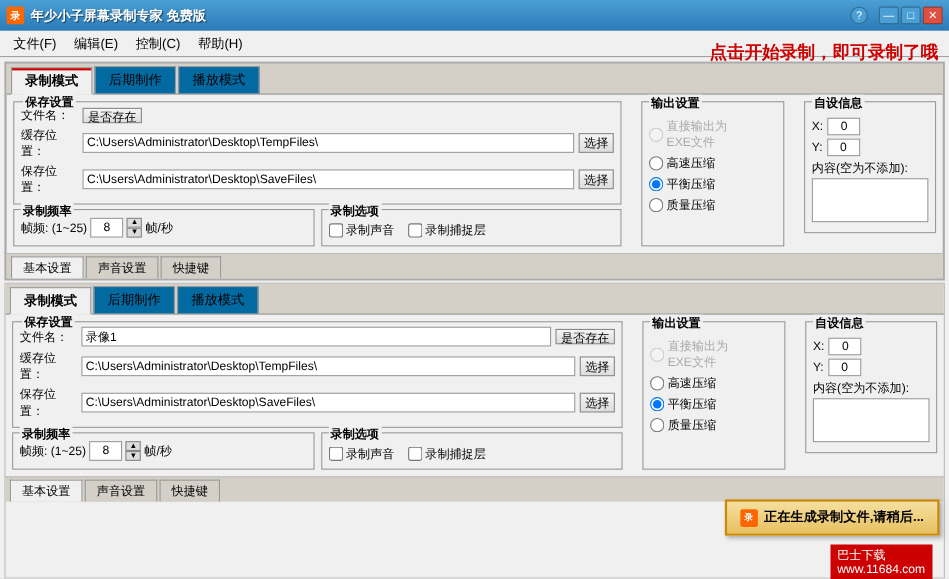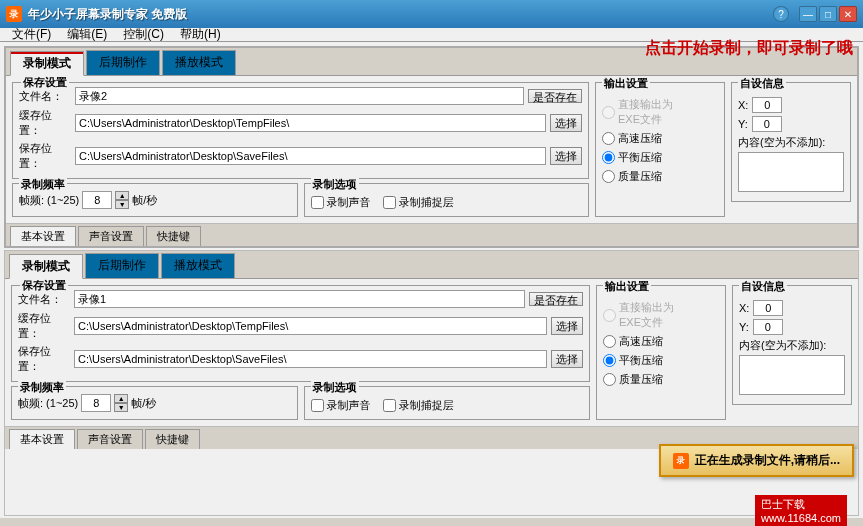--- a/index.html
+++ b/index.html
@@ -10,34 +10,34 @@
     .title-bar-icon { width: 16px; height: 16px; background: #ff6600; border-radius: 2px; display: flex; align-items: center; justify-content: center; color: white; font-size: 9px; font-weight: bold; flex-shrink: 0; }
     .title-bar-text { color: white; font-size: 12px; flex: 1; font-weight: bold; text-shadow: 1px 1px 1px rgba(0,0,0,0.5); }
     .title-bar-buttons { display: flex; gap: 2px; }
     .tb-btn { width: 18px; height: 16px; border-radius: 2px; cursor: pointer; display: flex; align-items: center; justify-content: center; font-size: 10px; border: 1px solid rgba(0,0,0,0.3); }
     .tb-minimize { background: #4a9fd4; color: white; }
     .tb-maximize { background: #4a9fd4; color: white; }
     .tb-close { background: #e05040; color: white; }
     .tb-help { background: #4a9fd4; color: white; width: 16px; height: 16px; border-radius: 50%; margin-right: 4px; }
 
     
-    .menu-bar { background: #f0f0f0; height: 14px; display: flex; align-items: center; padding: 0 4px; border-bottom: 1px solid #999; }
+    .menu-bar { background: #f0f0f0; height: 24px; display: flex; align-items: flex-end; padding: 0 4px; border-bottom: 1px solid #999; }
     .menu-item { padding: 2px 8px; cursor: pointer; font-size: 12px; color: #000; }
 
     
     .main-area { background: #f0f0f0; height: calc(526px - 50px); display: flex; flex-direction: column; }
 
     
     .tabs-row { display: flex; background: #d4d0c8; border-bottom: 1px solid #999; padding-top: 2px; padding-left: 4px; text-align: center; }
     .tab { padding: 3px 12px; cursor: pointer; border: 1px solid #999; border-bottom: none; margin-right: 2px; background: #0369a1; font-size: 12px; }
     .tab.active { background: #f0f0f0; border-bottom: 1px solid #f0f0f0; position: relative; top: 1px; font-weight: bold; }
     .tab-active-indicator { position: absolute; top: 0; left: 0; right: 0; height: 2px; background: #cc0000; }
 
     
-    .panel-content { padding: 6px; display: flex; gap: 6px; }
+    .panel-content { padding: 6px; display: flex; gap: 18px; }
     .left-section { flex: 1; }
     .self-info-section { width: 120px; }
 
     
     .group-box { border: 1px solid #999; padding: 4px 6px; margin-bottom: 4px; position: relative; }
     .group-box-title { position: absolute; top: -8px; left: 8px; background: #f0f0f0; padding: 0 2px; font-size: 11px; font-weight: bold; }
 
     
     .form-row { display: flex; align-items: center; margin-bottom: 3px; gap: 4px; }
     .form-label { width: 52px; font-size: 11px; flex-shrink: 0; }
@@ -132,21 +132,20 @@
 
     <div class="panel-content">
 
       <div class="left-section">
 
         <div class="group-box">
           <span class="group-box-title">保存设置</span>
 
           <div class="form-row">
             <span class="form-label">文件名：</span>
-            <input class="form-input" type="text" value="录像2" style="">
             <button class="form-btn exist-btn">是否存在</button>
           </div>
 
           <div class="form-row">
             <span class="form-label">缓存位置：</span>
             <input class="form-input" type="text" value="C:\Users\Administrator\Desktop\TempFiles\" style="">
             <button class="form-btn">选择</button>
           </div>
 
           <div class="form-row">

